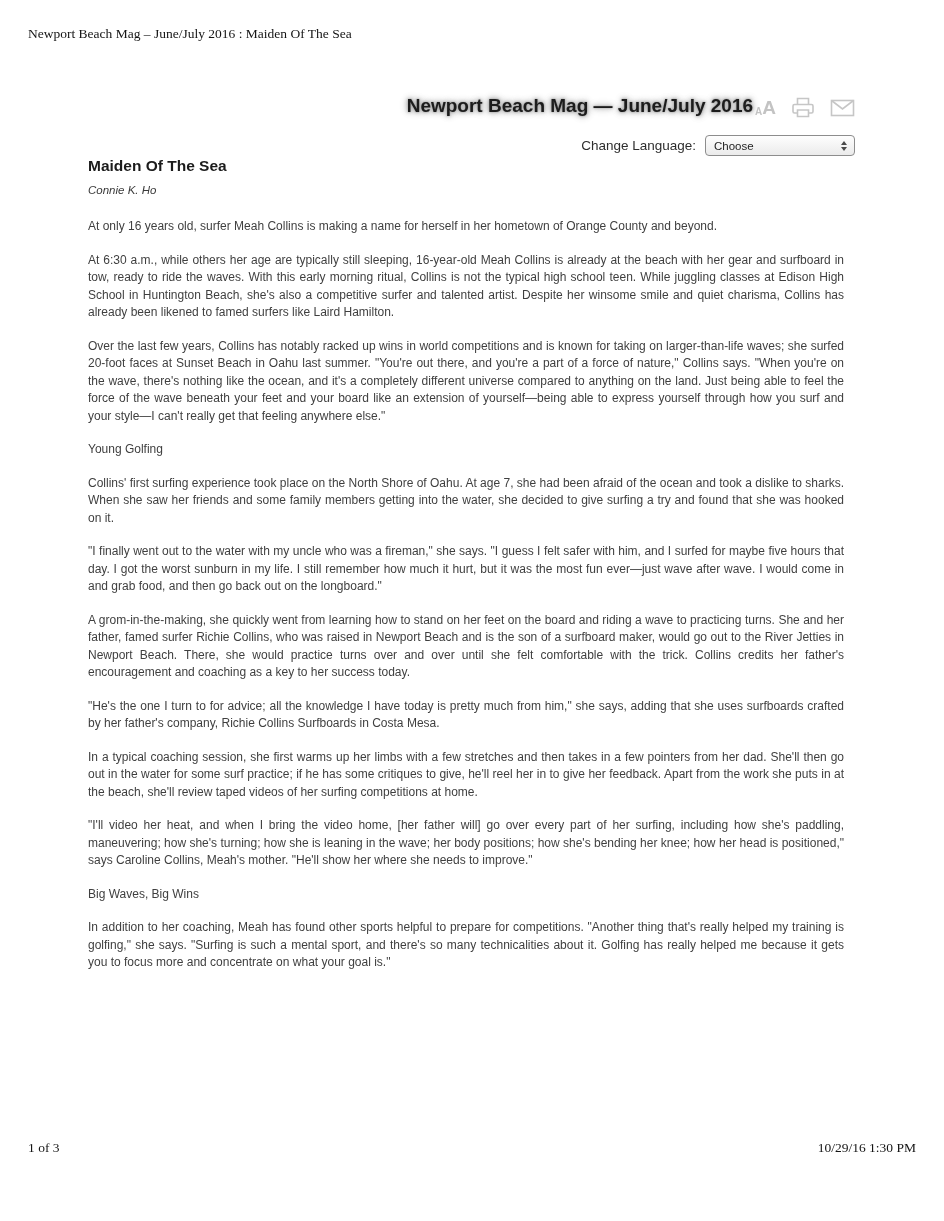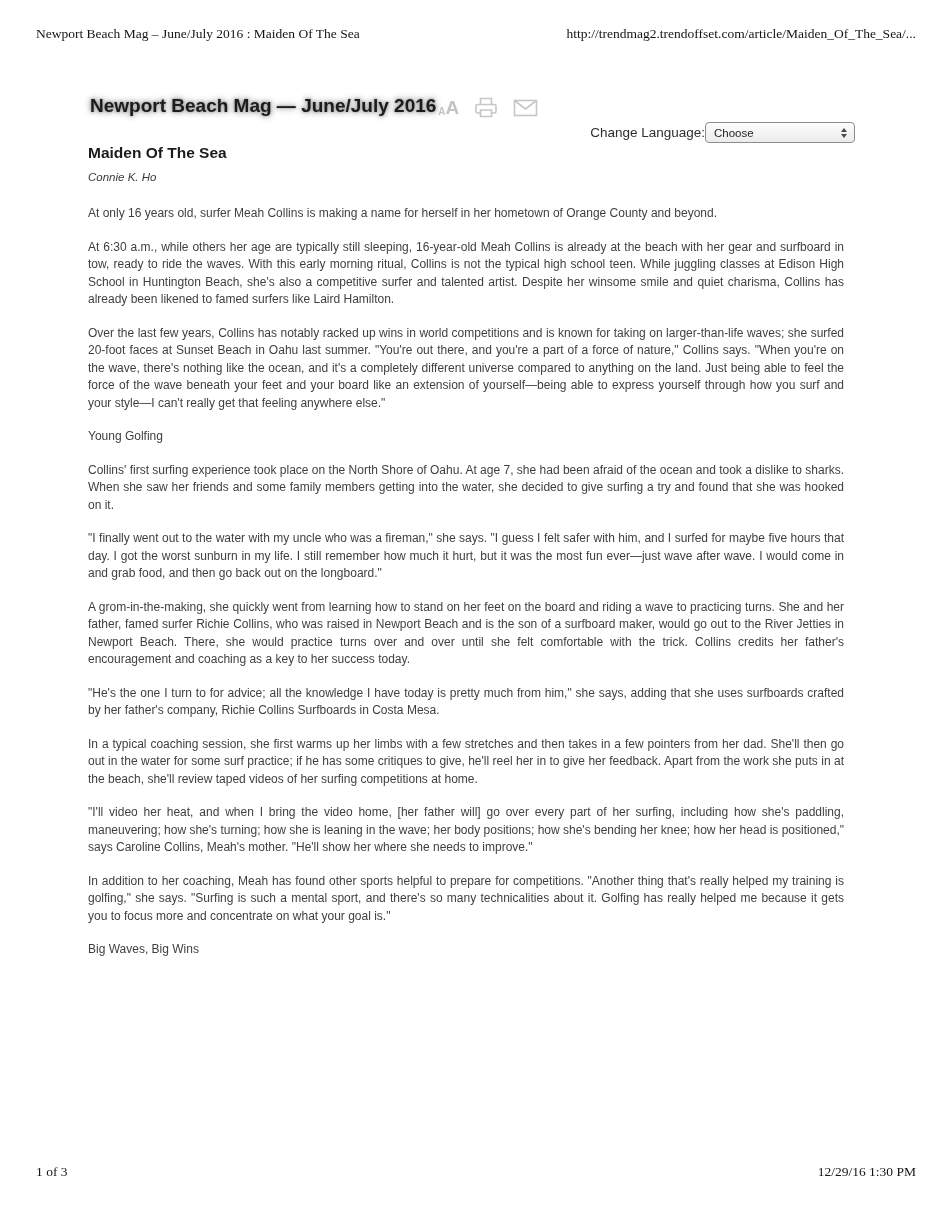--- a/index.html
+++ b/index.html
@@ -6,46 +6,46 @@
   .page {
     position:relative;
     width:944px; height:1221px;
     background:#ffffff;
     overflow:hidden;
     font-family:"Liberation Sans", sans-serif;
   }
 
   
   .print-bar {
-    position:absolute; left:36px; right:28px;
+    position:absolute; left:28px; right:28px;
     display:flex; justify-content:space-between;
     font-family:"Liberation Serif", serif;
     font-size:13.5px; color:#141414;
   }
   .print-bar.top { top:26px; }
-  .print-bar.bottom { top:1140px;margin-top:24px; }
+  .print-bar.bottom { top:1140px; }
 
   
   .content { position:absolute; left:88px; top:92px; width:767px; }
 
-  .masthead-row { display:flex; justify-content:flex-start; align-items:flex-start; }
+  .masthead-row { display:flex; justify-content:flex-end; align-items:flex-start; }
   .mag-title {
     font-size:19px; font-weight:bold; color:#1c1c1c;
     line-height:27px; padding:0 2px;
     text-shadow: 0 0 2px #9a9a9a, 0 0 4px #ababab, 0 0 7px #bdbdbd, 0 0 10px #cfcfcf;
   }
   .icon-row { display:flex; align-items:center; gap:15px; margin-top:5px; }
   .icon-btn { cursor:pointer; display:flex; align-items:flex-end; }
   .fontsize-glyph { color:#c3c3c3; font-weight:bold; line-height:1; }
   .fontsize-glyph .a-small { font-size:10px; vertical-align:7px; }
   .fontsize-glyph .a-big { font-size:19px; }
 
   .language-row {
     display:flex; justify-content:flex-end; align-items:center;
-    margin-top:3px;
+    gap:9px; margin-top:16px;
     font-size:13.5px; color:#2e2e2e;
   }
   .select-box {
     width:150px; height:21px; box-sizing:border-box;
     border:1px solid #8d8d8d; border-radius:4px;
     background:linear-gradient(#fefefe, #ebebeb);
     display:flex; align-items:center;
     padding:0 5px 0 8px;
     font-size:11.5px; color:#1f1f1f;
     cursor:pointer;
@@ -67,21 +67,20 @@
 
   svg.icon { display:block; }
 </style>
 </head>
 <body>
 
 <div class="page">
 
   <div class="print-bar top">
     <span>Newport Beach Mag – June/July 2016 :  Maiden Of The Sea</span>
-    <span>http://trendmag2.trendoffset.com/article/Maiden_Of_The_Sea/...</span>
   </div>
 
   <div class="content">
 
     <div class="masthead-row">
       <div class="mag-title">Newport Beach Mag — June/July 2016</div>
       <div class="icon-row">
         <span class="icon-btn fontsize-glyph">
             <span class="a-small">A</span>
             <span class="a-big">A</span>
@@ -120,24 +119,24 @@
         <p class="para">At only 16 years old, surfer Meah Collins is making a name for herself in her hometown of Orange County and beyond.</p>
         <p class="para">At 6:30 a.m., while others her age are typically still sleeping, 16-year-old Meah Collins is already at the beach with her gear and surfboard in tow, ready to ride the waves. With this early morning ritual, Collins is not the typical high school teen. While juggling classes at Edison High School in Huntington Beach, she's also a competitive surfer and talented artist. Despite her winsome smile and quiet charisma, Collins has already been likened to famed surfers like Laird Hamilton.</p>
         <p class="para">Over the last few years, Collins has notably racked up wins in world competitions and is known for taking on larger-than-life waves; she surfed 20-foot faces at Sunset Beach in Oahu last summer. "You're out there, and you're a part of a force of nature," Collins says. "When you're on the wave, there's nothing like the ocean, and it's a completely different universe compared to anything on the land. Just being able to feel the force of the wave beneath your feet and your board like an extension of yourself—being able to express yourself through how you surf and your style—I can't really get that feeling anywhere else."</p>
         <p class="para subhead">Young Golfing</p>
         <p class="para">Collins' first surfing experience took place on the North Shore of Oahu. At age 7, she had been afraid of the ocean and took a dislike to sharks. When she saw her friends and some family members getting into the water, she decided to give surfing a try and found that she was hooked on it.</p>
         <p class="para">"I finally went out to the water with my uncle who was a fireman," she says. "I guess I felt safer with him, and I surfed for maybe five hours that day. I got the worst sunburn in my life. I still remember how much it hurt, but it was the most fun ever—just wave after wave. I would come in and grab food, and then go back out on the longboard."</p>
         <p class="para">A grom-in-the-making, she quickly went from learning how to stand on her feet on the board and riding a wave to practicing turns. She and her father, famed surfer Richie Collins, who was raised in Newport Beach and is the son of a surfboard maker, would go out to the River Jetties in Newport Beach. There, she would practice turns over and over until she felt comfortable with the trick. Collins credits her father's encouragement and coaching as a key to her success today.</p>
         <p class="para">"He's the one I turn to for advice; all the knowledge I have today is pretty much from him," she says, adding that she uses surfboards crafted by her father's company, Richie Collins Surfboards in Costa Mesa.</p>
         <p class="para">In a typical coaching session, she first warms up her limbs with a few stretches and then takes in a few pointers from her dad. She'll then go out in the water for some surf practice; if he has some critiques to give, he'll reel her in to give her feedback. Apart from the work she puts in at the beach, she'll review taped videos of her surfing competitions at home.</p>
         <p class="para">"I'll video her heat, and when I bring the video home, [her father will] go over every part of her surfing, including how she's paddling, maneuvering; how she's turning; how she is leaning in the wave; her body positions; how she's bending her knee; how her head is positioned," says Caroline Collins, Meah's mother. "He'll show her where she needs to improve."</p>
+        <p class="para subhead">Big Waves, Big Wins</p>
         <p class="para">In addition to her coaching, Meah has found other sports helpful to prepare for competitions. "Another thing that's really helped my training is golfing," she says. "Surfing is such a mental sport, and there's so many technicalities about it. Golfing has really helped me because it gets you to focus more and concentrate on what your goal is."</p>
-        <p class="para subhead">Big Waves, Big Wins</p>
       </div>
 
   </div>
 
   <div class="print-bar bottom">
     <span>1 of 3</span>
-    <span>12/29/16 1:30 PM</span>
+    <span>10/29/16 1:30 PM</span>
   </div>
 
 </div>
 
 </body></html>

